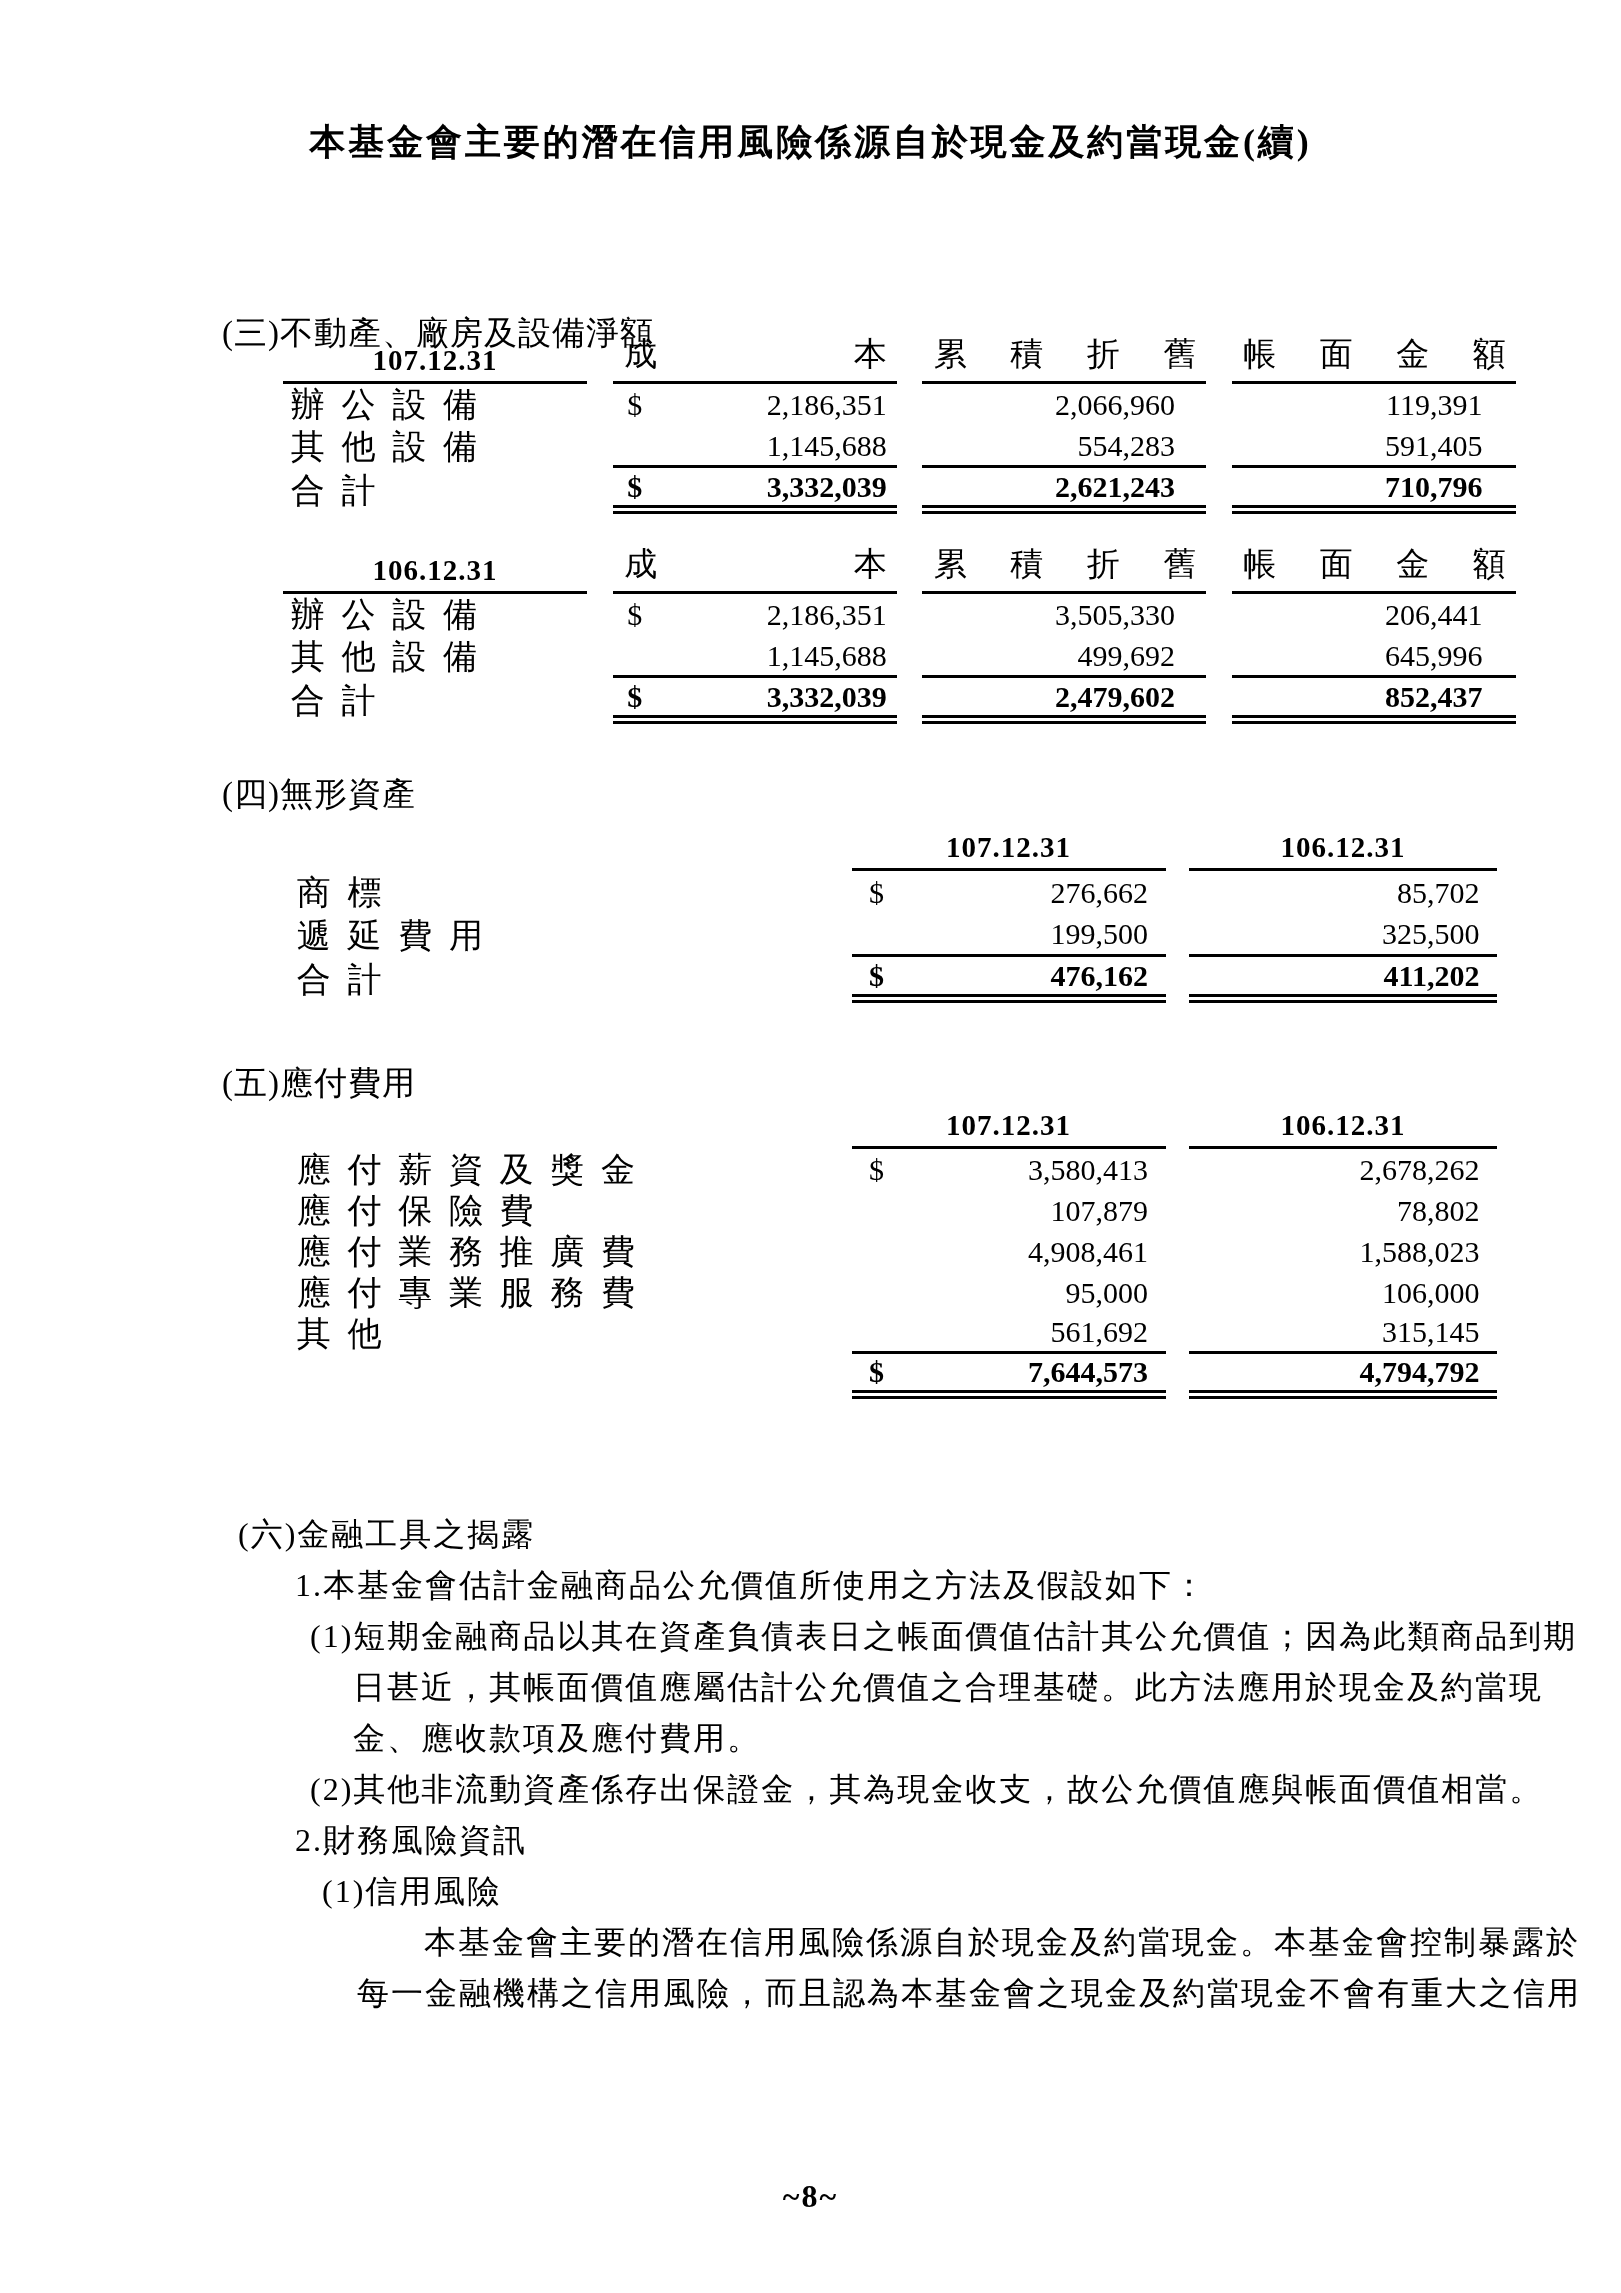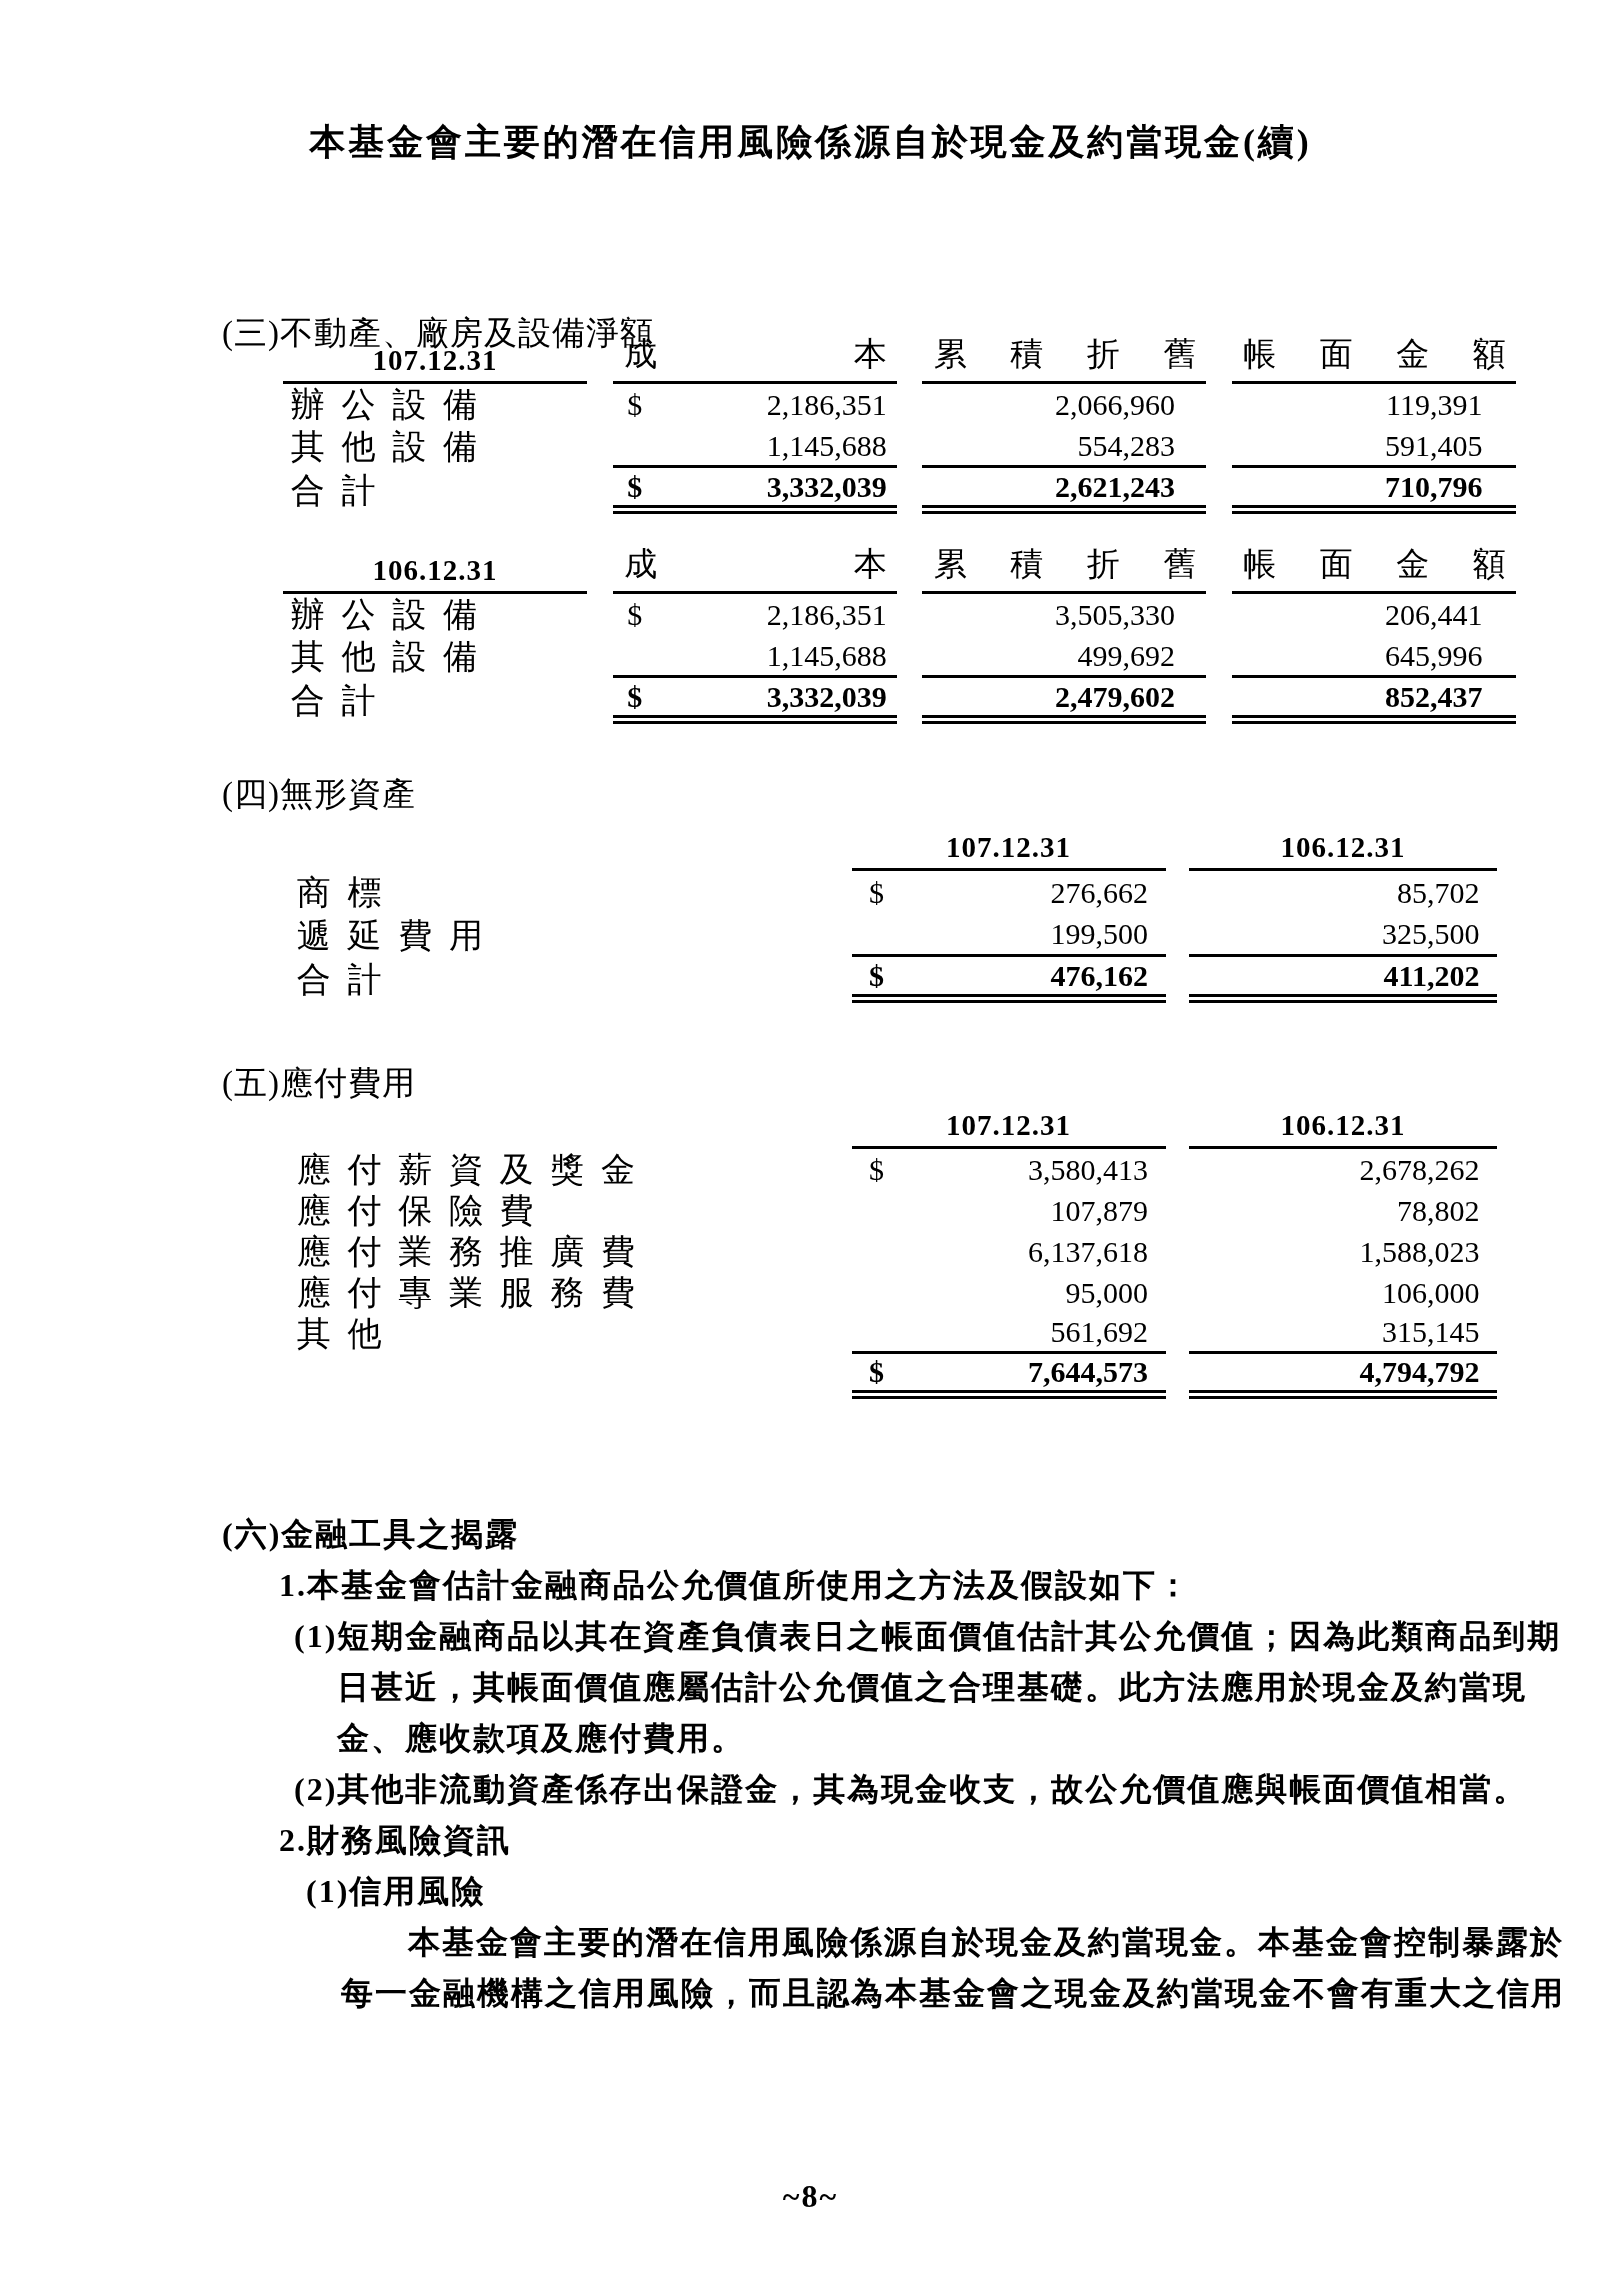--- a/index.html
+++ b/index.html
@@ -56,21 +56,21 @@
   .two .t-row.ttl{height:46px;}
   .two .c1{width:539px;}
   .two .c2{width:314px;margin-left:23.5px;}
   .two .c3{width:308px;margin-left:23.5px;}
   .two .money{padding-left:17.6px;padding-right:17.6px;}
   .acc .t-row{height:41px;}
   .acc .t-row.hdr{height:43px;}
   .acc .t-row.ttl{height:45px;}
 
   
-  .textsec{position:absolute;left:0;top:1509px;width:1287px;font-size:32px;letter-spacing:2px;font-weight:bold;}
+  .textsec{position:absolute;left:16px;top:1509px;width:1287px;font-size:32px;letter-spacing:2px;}
   .tline{line-height:51px;white-space:nowrap;}
   .ind-sec{margin-left:222px;}
   .ind-num{margin-left:279px;}
   .ind-paren{margin-left:294px;}
   .ind-paren2{margin-left:306px;}
   .ind-cont{margin-left:337px;}
   .ind-parafirst{margin-left:408px;}
   .ind-paracont{margin-left:341px;}
 
   .pagenum{
@@ -269,21 +269,21 @@
       <div class="cell c2 money">
           <span class="val">107,879</span>
         </div>
       <div class="cell c3 money">
           <span class="val">78,802</span>
         </div>
     </div>
     <div class="t-row">
       <div class="cell c1 label">應付業務推廣費</div>
       <div class="cell c2 money">
-          <span class="val">6,137,618</span>
+          <span class="val">4,908,461</span>
         </div>
       <div class="cell c3 money">
           <span class="val">1,588,023</span>
         </div>
     </div>
     <div class="t-row">
       <div class="cell c1 label">應付專業服務費</div>
       <div class="cell c2 money">
           <span class="val">95,000</span>
         </div>

